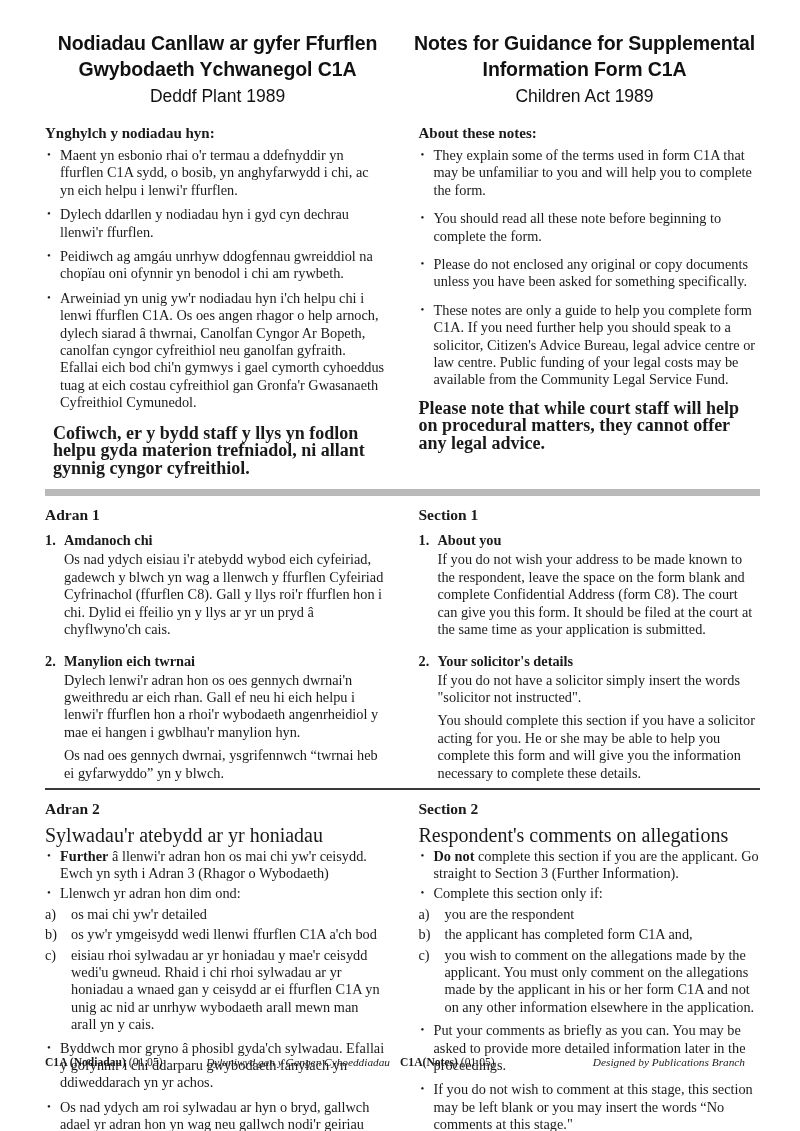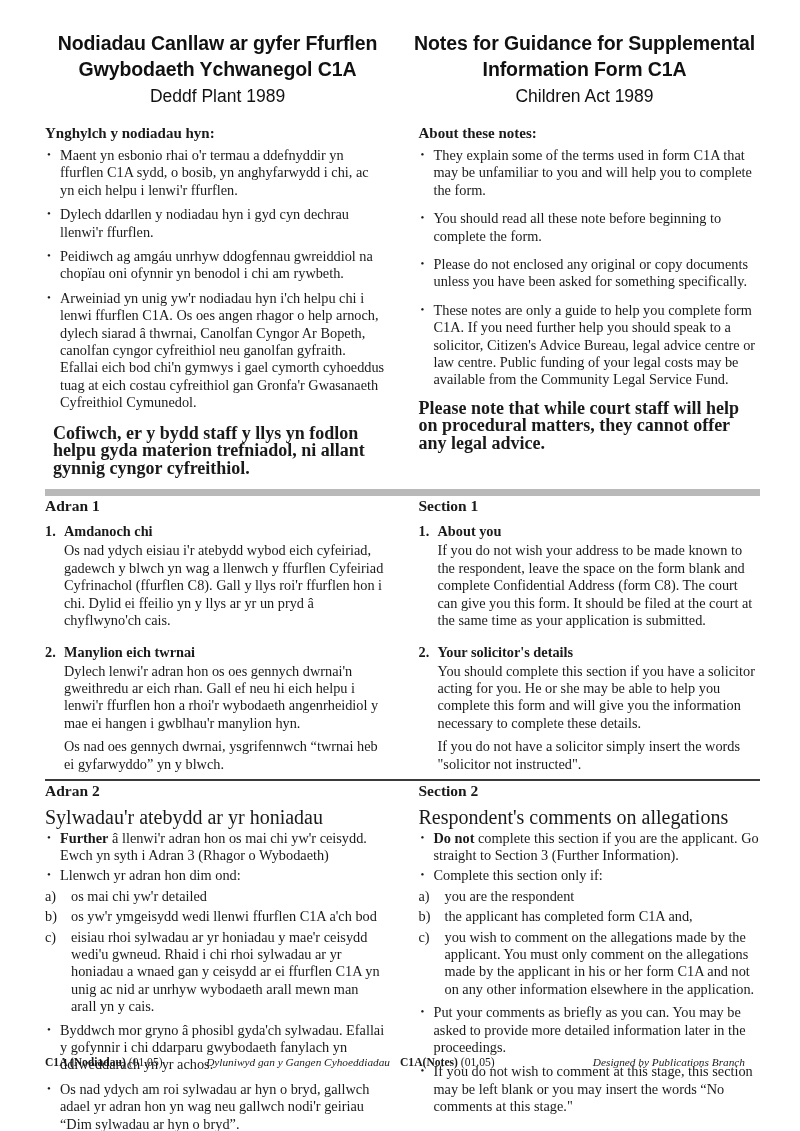--- a/index.html
+++ b/index.html
@@ -102,21 +102,21 @@
     height: 7px;
     background: #b9b9b9;
     margin: 12px 0 0 0;
   }
   .thin-rule {
     height: 1.6px;
     background: #3a3a3a;
     margin: 0;
   }
 
-  .section-block { margin-top: 0; }
+  .section-block { margin-top: 9px; }
 
   .sec-title {
     font-weight: bold;
     font-size: 15.5px;
     line-height: 20px;
     margin-bottom: 6px;
   }
   .sec-title-plain {
     font-weight: normal;
     font-size: 20px;
@@ -257,22 +257,22 @@
       <div class="num-item">
         <div class="num">1.</div>
         <div class="num-head">About you</div>
       </div>
       <div class="para gap">If you do not wish your address to be made known to the respondent, leave the space on the form blank and complete Confidential Address (form C8). The court can give you this form. It should be filed at the court at the same time as your application is submitted.</div>
 
       <div class="num-item">
         <div class="num">2.</div>
         <div class="num-head">Your solicitor's details</div>
       </div>
+      <div class="para">If you do not have a solicitor simply insert the words "solicitor not instructed".</div>
       <div class="para">You should complete this section if you have a solicitor acting for you. He or she may be able to help you complete this form and will give you the information necessary to complete these details.</div>
-      <div class="para">If you do not have a solicitor simply insert the words "solicitor not instructed".</div>
     </div>
   </div>
 
   <div class="thin-rule"></div>
 
   <div class="cols section-block">
     <div class="col left">
       <div class="sec-title">Adran 2</div>
       <div class="sec-title-plain">Sylwadau'r atebydd ar yr honiadau</div>
 

